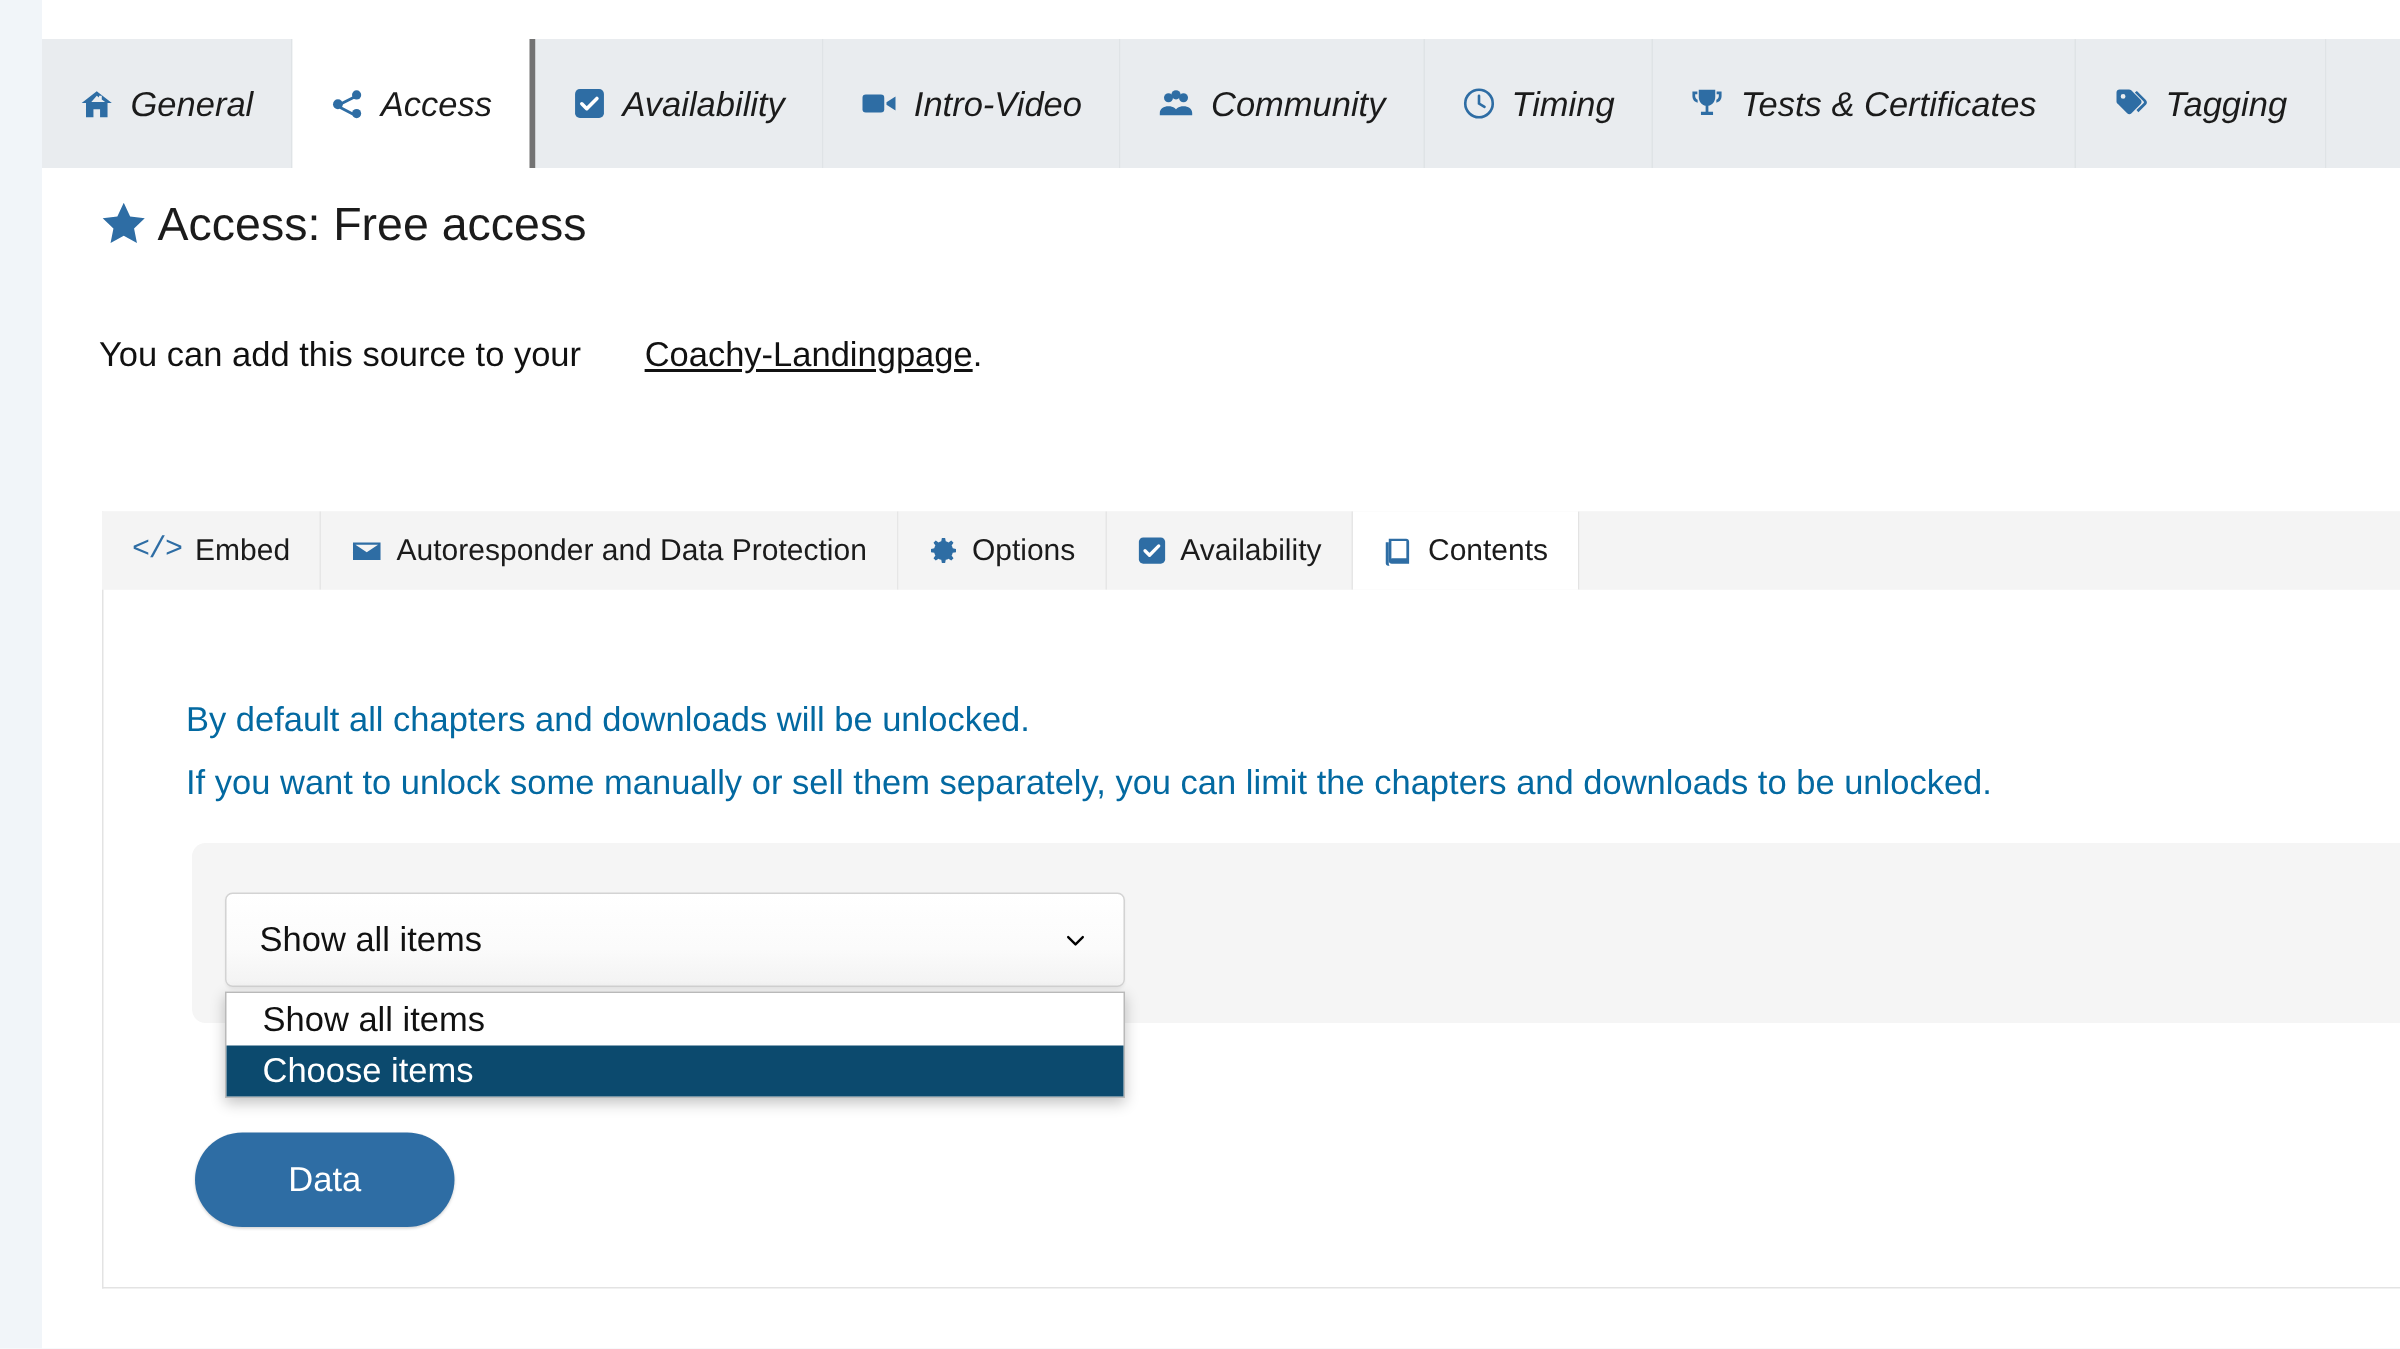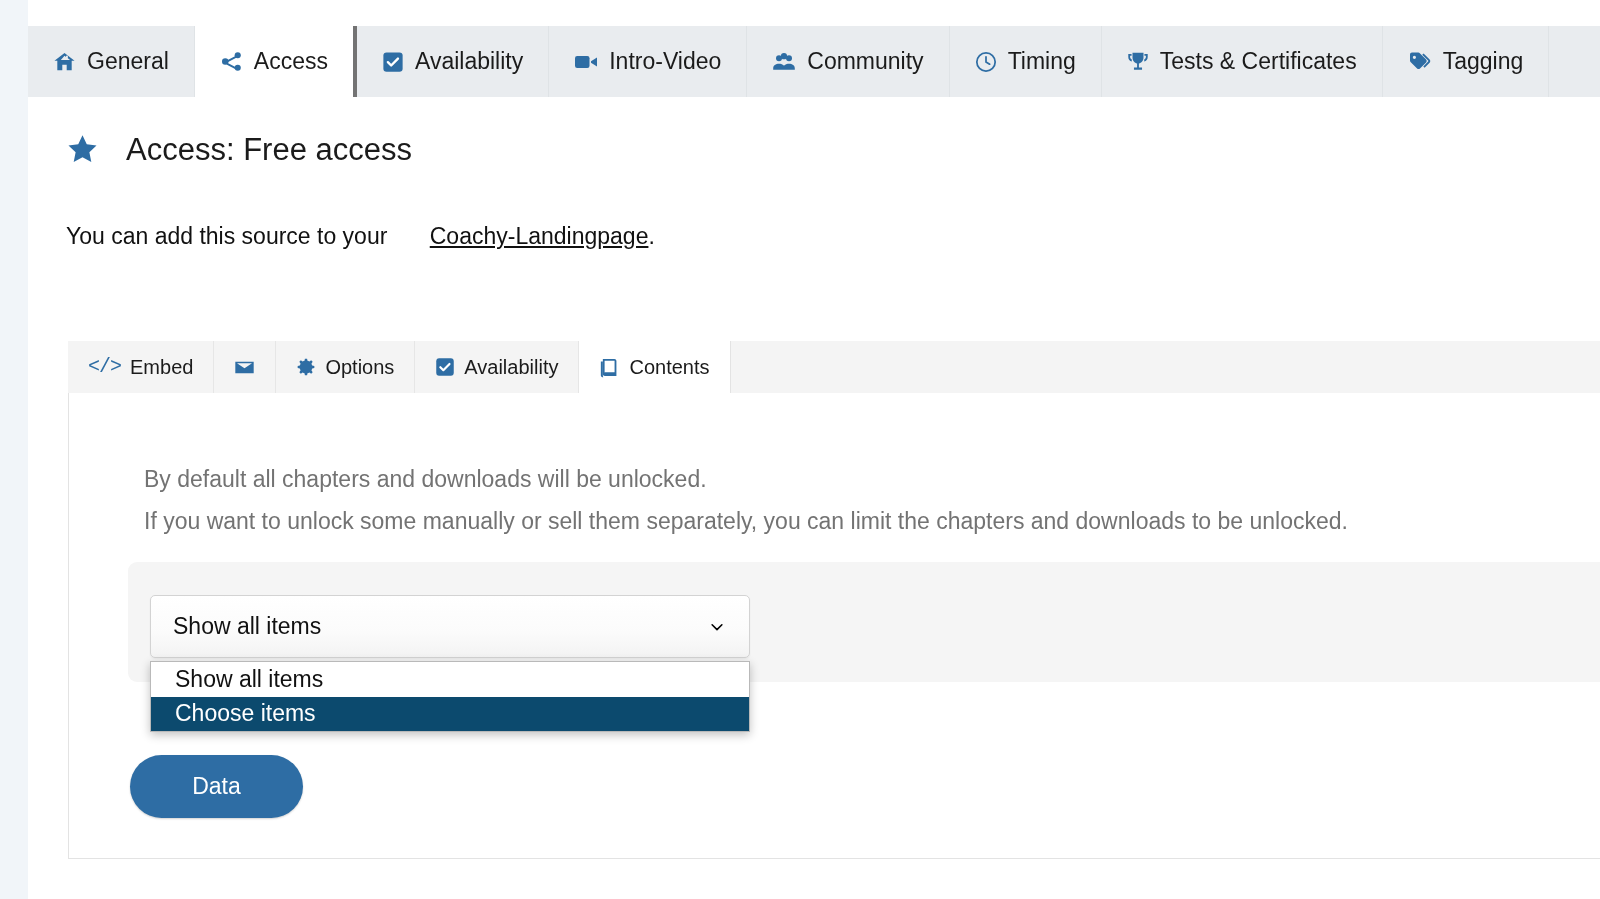--- a/index.html
+++ b/index.html
@@ -22,24 +22,25 @@
     position: absolute;
     left: 28px; top: 0;
     width: 1572px; height: 899px;
     background: #ffffff;
   }
 
   
   .tabbar {
     position: absolute;
     left: 0; top: 26px;
-    width: 1572px; height: 71px;
+    width: 1572px; height: 86px;
     display: flex;
     align-items: stretch;
     background: #e9ecef;
+    font-style: italic;
   }
   .tab {
     display: flex;
     align-items: center;
     gap: 11px;
     padding: 0 25px;
     font-size: 23px;
     color: #1b1b1b;
     background: #e9ecef;
     border-right: 1px solid #dfe3e6;
@@ -58,21 +59,21 @@
   }
   .tab .ic { display: flex; align-items: center; color: #2e6da4; }
   .tab .ic svg { display: block; }
 
   
   .heading {
     position: absolute;
     left: 38px; top: 133px;
     display: flex;
     align-items: center;
-    gap: 27px;
+    gap: 6px;
     font-size: 31px;
     color: #1b1b1b;
     line-height: 1;
   }
   .heading .star { color: #2e6da4; display: flex; }
 
   
   .intro {
     position: absolute;
     left: 38px; top: 216px;
@@ -120,23 +121,23 @@
   }
   .itab.active { background: #ffffff; border-right: 1px solid #e3e3e3; }
   .itab-filler { flex: 1; background: #f4f4f4; }
   .itab .ic { display: flex; align-items: center; color: #2e6da4; }
   .itab .ic svg { display: block; }
   .itab .code-ic { color: #2e6da4; font-size: 20px; font-family: "Liberation Mono", monospace; letter-spacing: -1px;}
 
   
   .body-text {
     position: absolute;
-    left: 116px; top: 458px;
-    font-size: 23px;
-    color: #737373;
+    left: 96px; top: 458px;
+    font-size: 23px;
+    color: #0369a1;
     line-height: 42px;
   }
 
   
   .field-band {
     position: absolute;
     left: 100px; top: 562px;
     width: 1500px;
     height: 120px;
     background: #f5f5f5;
@@ -318,20 +319,21 @@
         <span class="code-ic">&lt;/&gt;</span>
         <span>Embed</span>
       </div>
 
       <div class="itab">
         <span class="ic">
           <svg width="21" height="21" viewBox="0 0 24 24" fill="currentColor">
               <path d="M1.5 5.4h21v13.2h-21V5.4zm1.9 1.6 8.6 5.8 8.6-5.8H3.4z"></path>
             </svg>
         </span>
+        <span>Autoresponder and Data Protection</span>
       </div>
 
       <div class="itab">
         <span class="ic">
           <svg width="20" height="20" viewBox="0 0 24 24" fill="currentColor">
               <path d="M12 8.2a3.8 3.8 0 100 7.6 3.8 3.8 0 000-7.6zm10 5.1v-2.6l-2.6-.5a7.6 7.6 0 00-.9-2.2l1.5-2.2-1.8-1.8-2.2 1.5a7.6 7.6 0 00-2.2-.9L13.3 2h-2.6l-.5 2.6a7.6 7.6 0 00-2.2.9L5.8 4 4 5.8l1.5 2.2a7.6 7.6 0 00-.9 2.2L2 10.7v2.6l2.6.5c.2.8.5 1.5.9 2.2L4 18.2 5.8 20l2.2-1.5c.7.4 1.4.7 2.2.9l.5 2.6h2.6l.5-2.6c.8-.2 1.5-.5 2.2-.9l2.2 1.5 1.8-1.8-1.5-2.2c.4-.7.7-1.4.9-2.2l2.6-.5z"></path>
             </svg>
         </span>
         <span>Options</span>
       </div>

